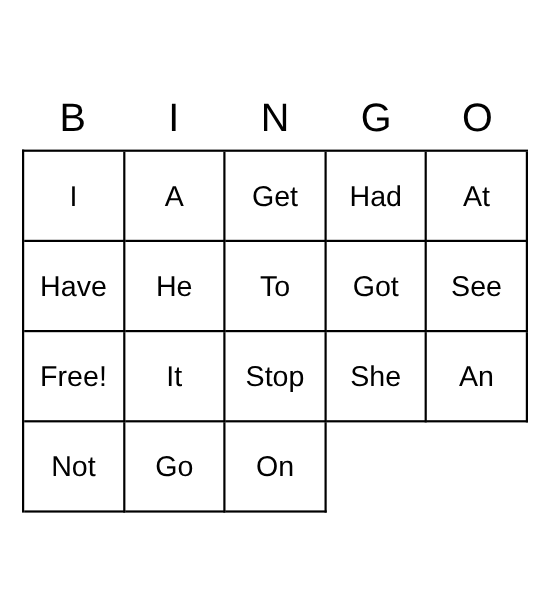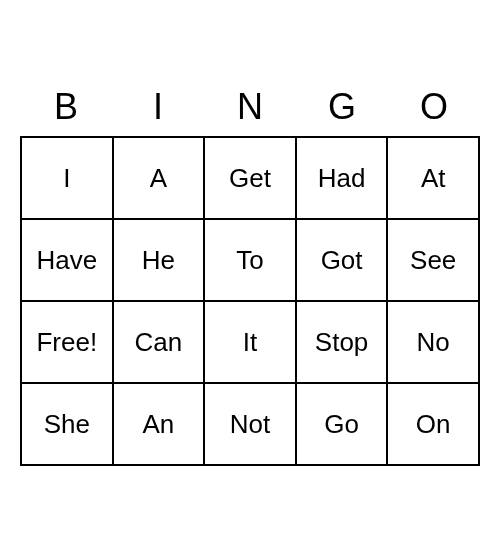--- a/index.html
+++ b/index.html
@@ -73,25 +73,23 @@
 
     <div class="bingo-cell">Had</div>
     <div class="bingo-cell">At</div>
     <div class="bingo-cell">Have</div>
     <div class="bingo-cell">He</div>
     <div class="bingo-cell">To</div>
 
     <div class="bingo-cell">Got</div>
     <div class="bingo-cell">See</div>
     <div class="bingo-cell">Free!</div>
-    <div class="bingo-cell">Can</div>
 
     <div class="bingo-cell">It</div>
     <div class="bingo-cell">Stop</div>
-    <div class="bingo-cell">No</div>
     <div class="bingo-cell">She</div>
 
     <div class="bingo-cell">An</div>
     <div class="bingo-cell">Not</div>
     <div class="bingo-cell">Go</div>
     <div class="bingo-cell">On</div>
   </div>
 </div>
 
 </body></html>

